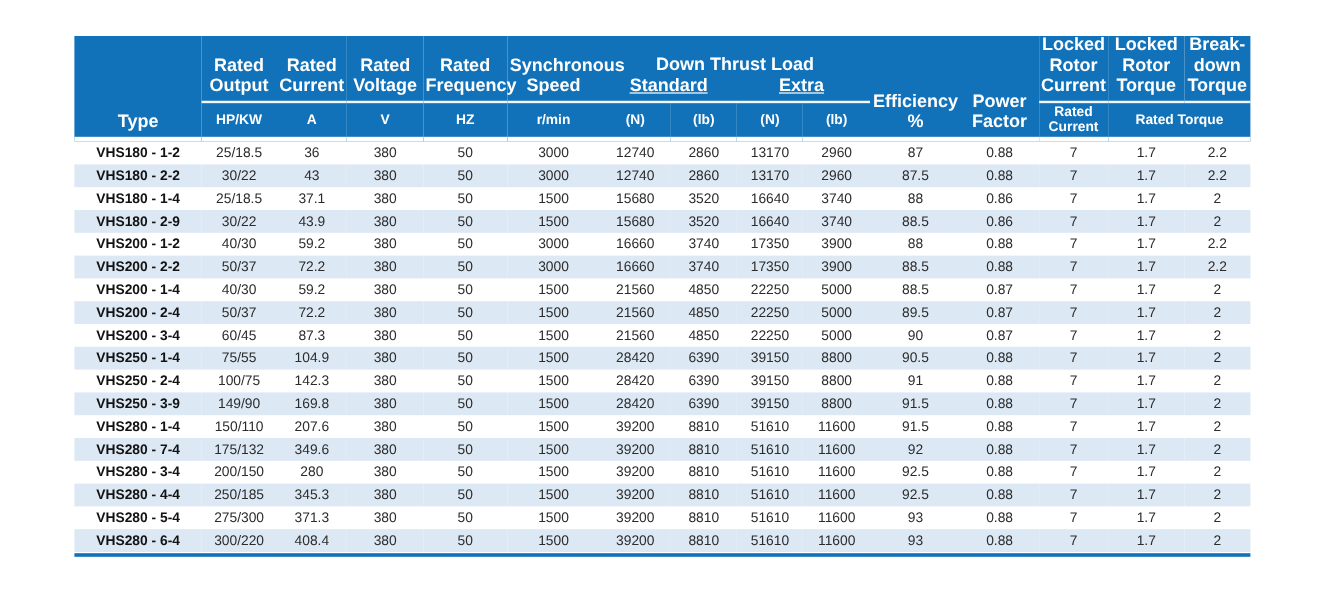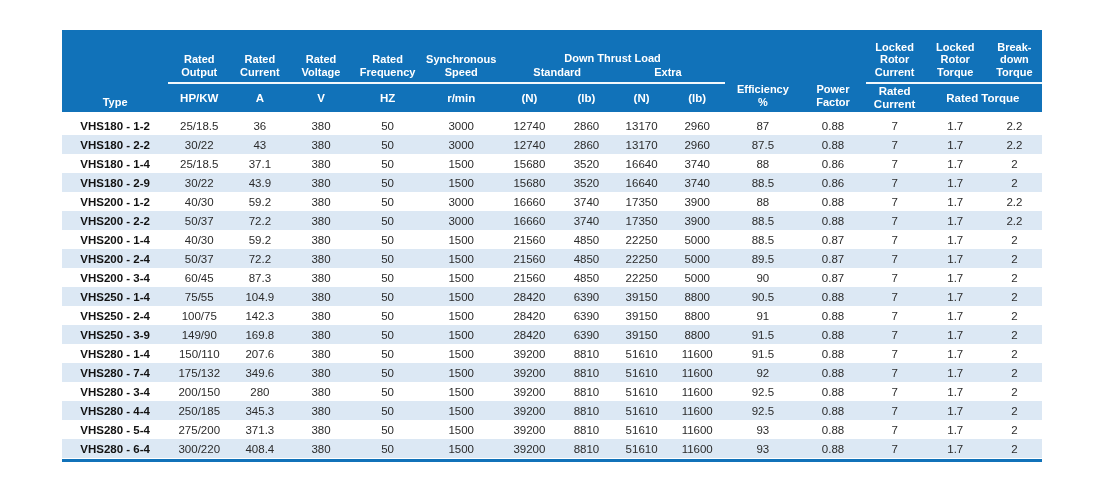--- a/index.html
+++ b/index.html
@@ -17,32 +17,32 @@
     border-collapse:separate;
     border-spacing:0;
     table-layout:fixed;
   }
 
   
   thead th {
     background:var(--header-bg,#1172b9);
     color:#ffffff;
     font-weight:bold;
-    font-size:11px;
+    font-size:15px;
     line-height:1.12;
     text-align:center;
     padding:0 2px;
   }
   tr.h-top th { height:54px; vertical-align:bottom; padding-bottom:4px; }
   tr.h-top th.lined { border-bottom:2px solid rgba(255,255,255,.95); }
   th.rowspan2 { vertical-align:middle; }
   tr.h-units th { height:32px; vertical-align:middle; font-size:11.5px; }
   tr.h-units th, th.rowspan2 { border-bottom:4px solid #ffffff; }
 
-  .dtl-sub { display:flex; margin-top:1px; }
+  .dtl-sub { display:flex; margin-top:1px;text-decoration:underline; }
   .dtl-sub span { flex:1; }
 
   
   tbody td {
     font-size:11.5px;
     color:#2b2b2b;
     text-align:center;
     height:19px;
     padding:1px 2px;
     white-space:nowrap;
@@ -389,21 +389,21 @@
             <td>51610</td>
             <td>11600</td>
             <td>92.5</td>
             <td>0.88</td>
             <td>7</td>
             <td>1.7</td>
             <td>2</td>
           </tr>
           <tr>
             <td>VHS280 - 5-4</td>
-            <td>275/200</td>
+            <td>275/300</td>
             <td>371.3</td>
             <td>380</td>
             <td>50</td>
             <td>1500</td>
             <td>39200</td>
             <td>8810</td>
             <td>51610</td>
             <td>11600</td>
             <td>93</td>
             <td>0.88</td>

